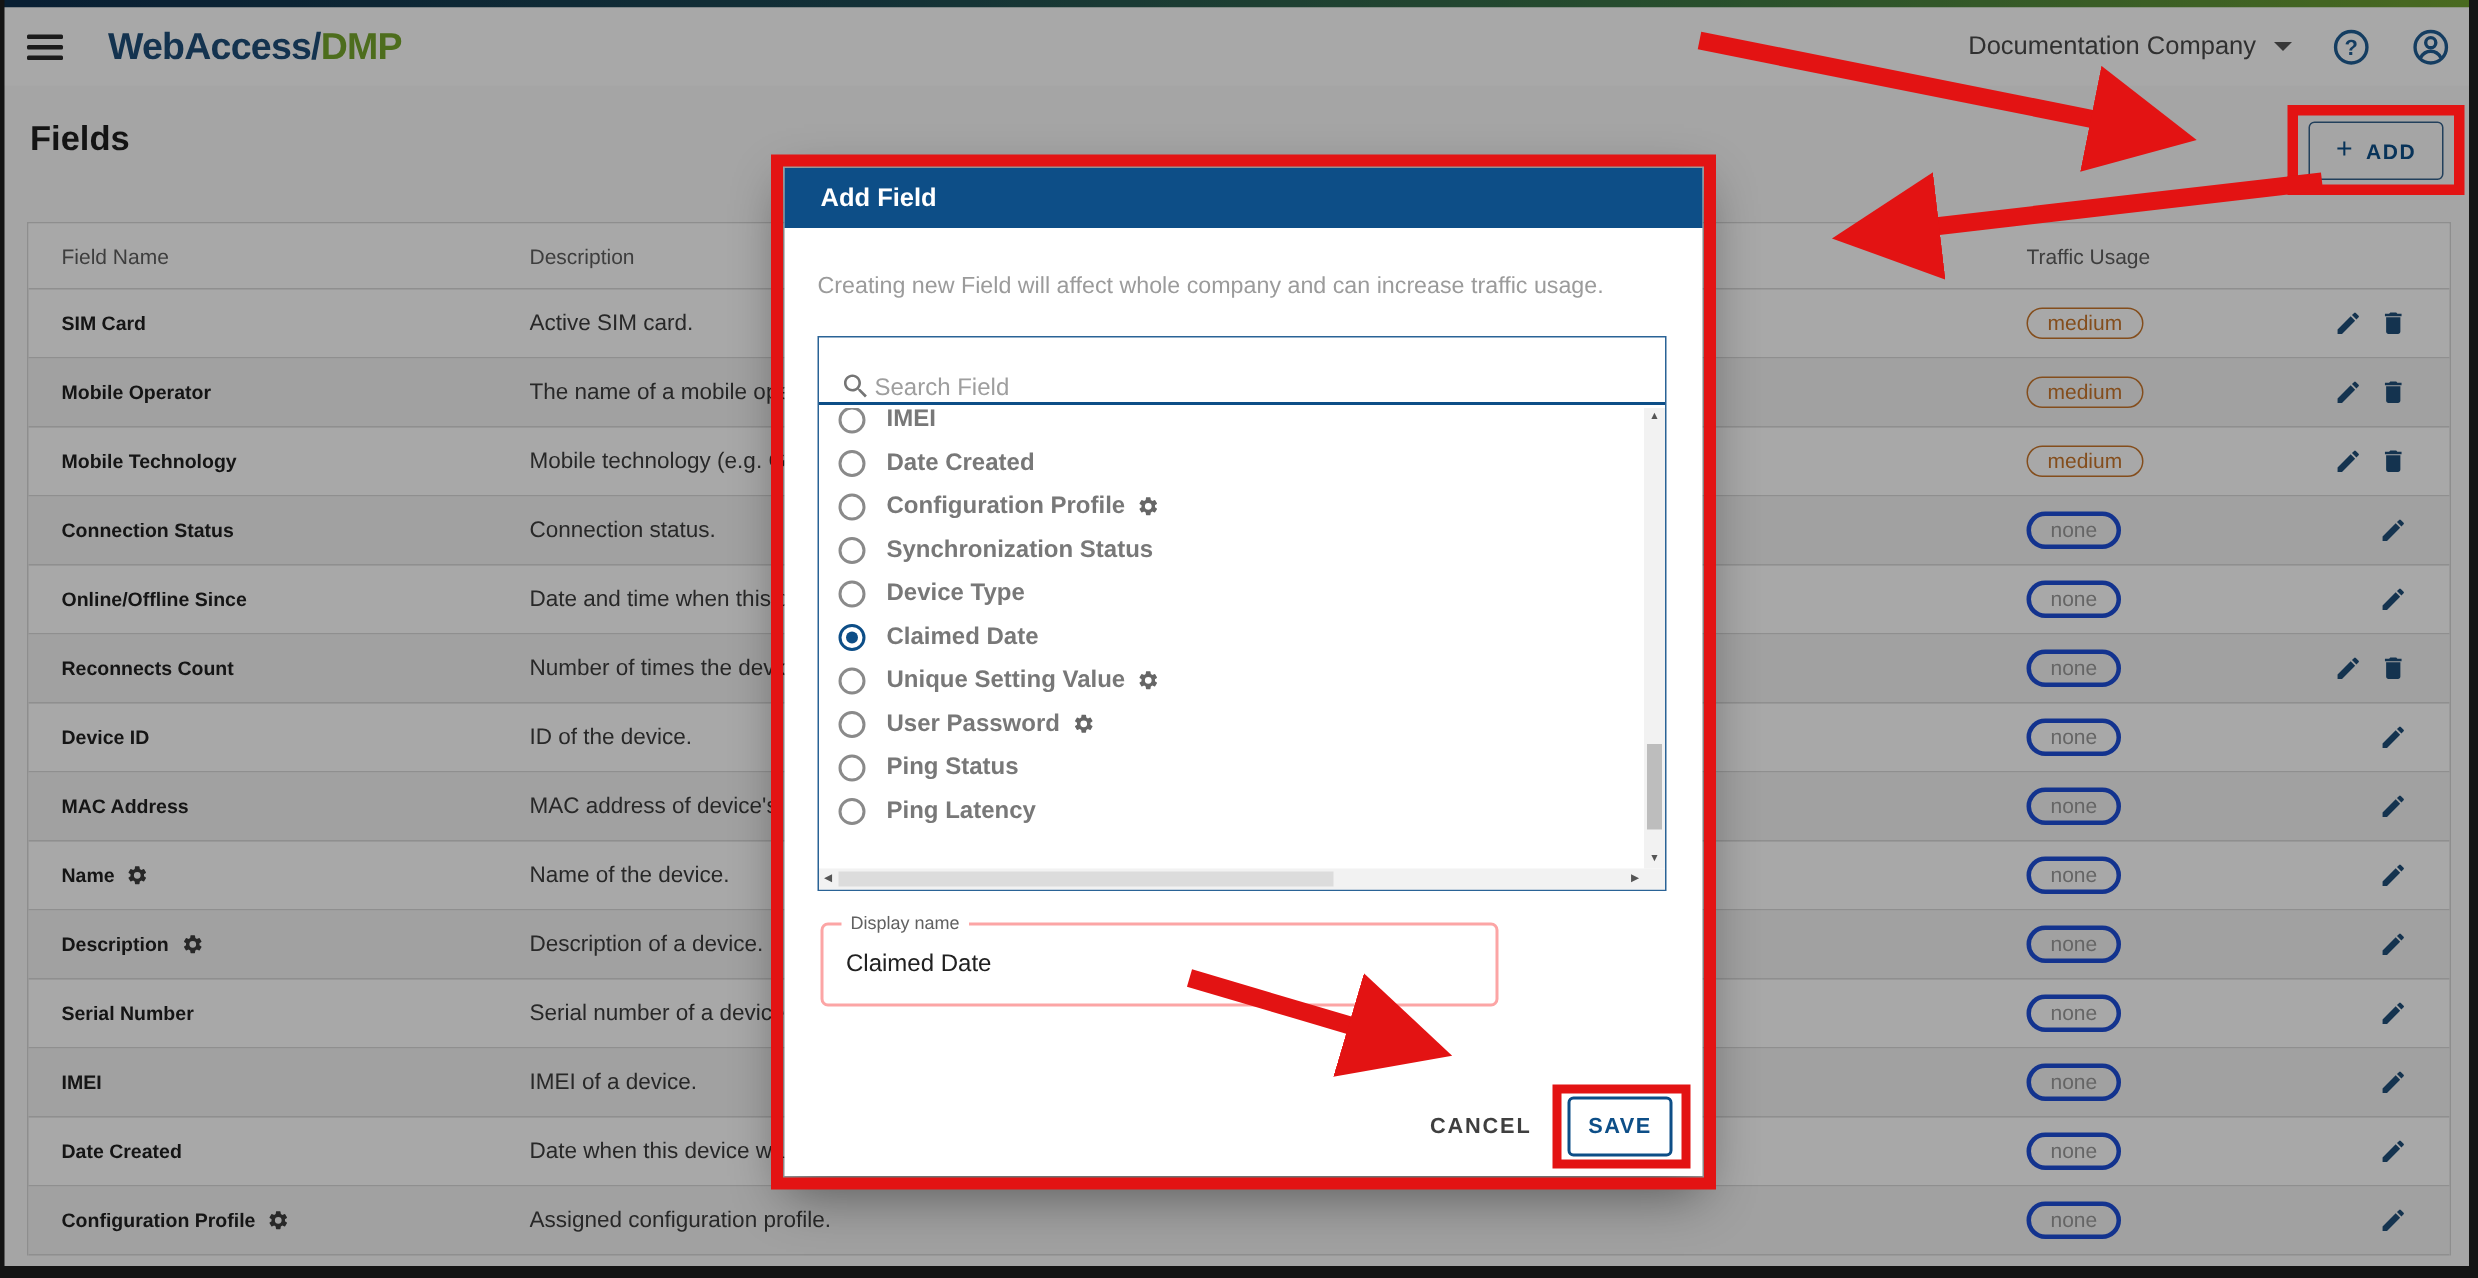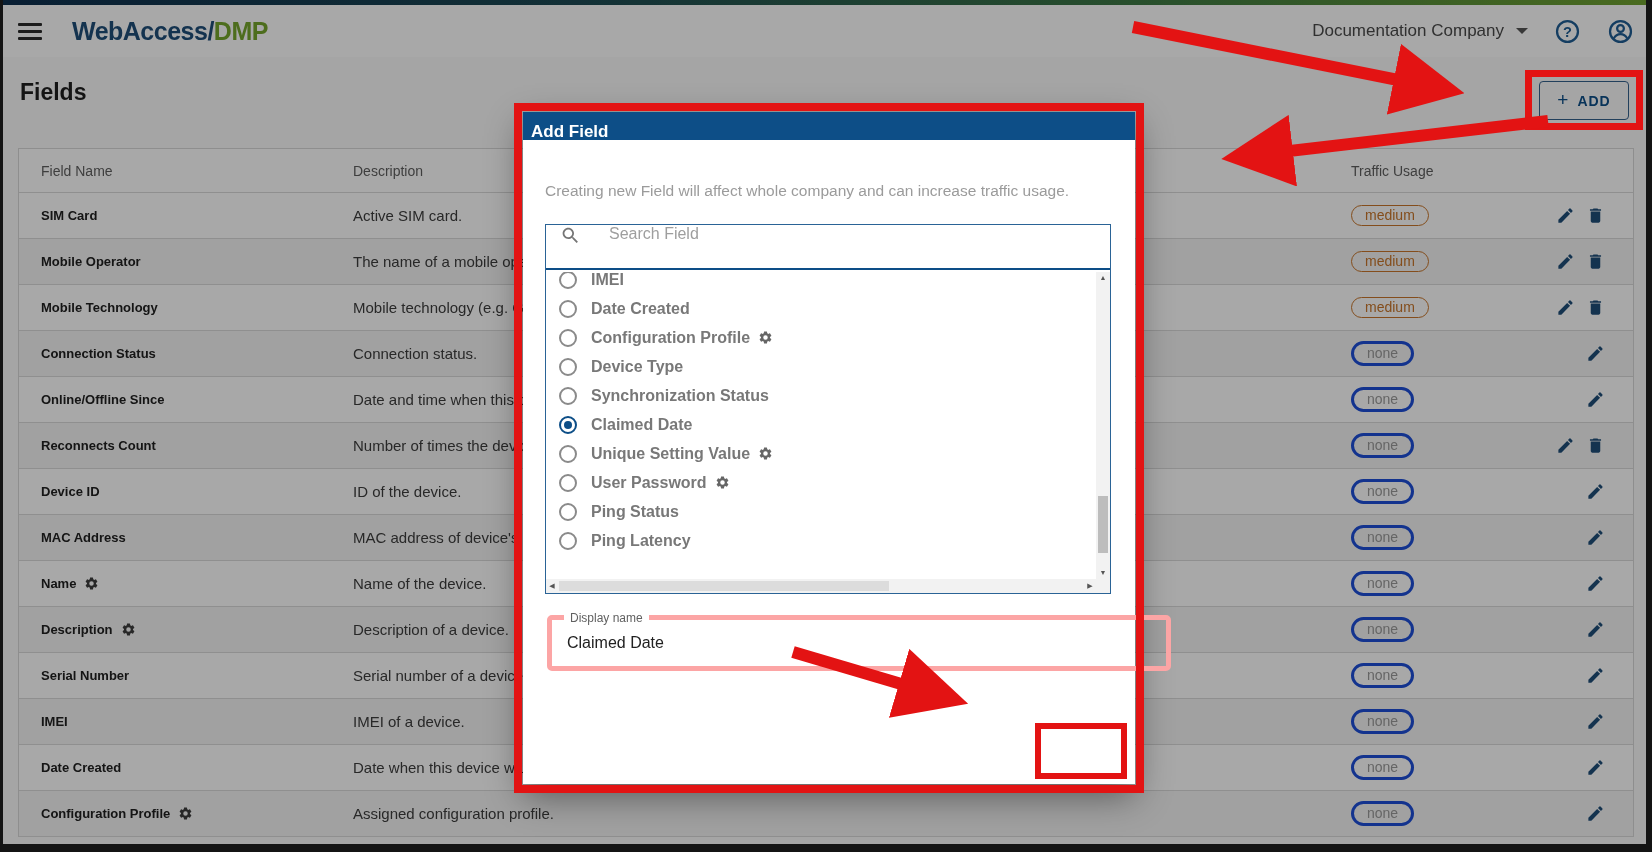--- a/index.html
+++ b/index.html
@@ -52,25 +52,25 @@
   .badge.none{color:var(--badge-gray);border:3px solid #1d4ed8;}
   .aicon{width:19px;height:19px;cursor:pointer;}
   .gear-sm{width:15px;height:15px;}
 
   
   .backdrop{position:absolute;inset:0;background:rgba(0,0,0,0.34);z-index:10;}
 
   
   .modal{position:absolute;left:523px;top:112px;width:612px;height:672px;background:#fff;z-index:20;
     box-shadow:0 12px 34px rgba(0,0,0,0.45);}
-  .modal-header{height:28px;background:var(--navy);color:#fff;font-size:17px;font-weight:700;
-    line-height:40px;padding-left:8px;}
+  .modal-header{height:40px;background:var(--navy);color:#fff;font-size:17px;font-weight:700;
+    line-height:40px;padding-left:24px;}
   .info{position:absolute;left:22px;top:70px;font-size:15.5px;color:#9b9b9b;}
   .picker{position:absolute;left:22px;top:112px;width:566px;height:370px;border:1px solid #2a6396;background:#fff;}
-  .searchbox{height:45px;border-bottom:2px solid var(--navy);display:flex;align-items:flex-start;gap:28px;padding:0 14px;}
+  .searchbox{height:45px;border-bottom:2px solid var(--navy);display:flex;align-items:flex-end;gap:2px;padding:0 14px;}
   .searchbox svg{width:21px;height:21px;flex:none;}
   .searchbox input{border:none;outline:none;flex:1;font-family:inherit;font-size:16px;color:#212121;}
   .searchbox input::placeholder{color:#9e9e9e;}
   .list{position:absolute;left:0;right:14px;top:47px;bottom:14px;overflow:hidden;padding-left:13px;}
   .opt{height:29px;display:flex;align-items:center;gap:14px;cursor:pointer;}
   .opt:first-child{margin-top:-7px;}
   .radio{width:18px;height:18px;border:2px solid #8a8a8a;border-radius:50%;flex:none;position:relative;}
   .opt.sel .radio{border-color:var(--navy);}
   .opt.sel .radio::after{content:"";position:absolute;left:3px;top:3px;width:8px;height:8px;border-radius:50%;background:var(--navy);}
   .olabel{font-size:16px;font-weight:700;color:#787878;display:flex;align-items:center;gap:8px;}
@@ -78,21 +78,21 @@
   .vscroll{position:absolute;top:47px;right:0;bottom:14px;width:14px;background:#f2f2f2;}
   .vthumb{position:absolute;left:2px;right:2px;top:224px;height:57px;background:#bdbdbd;}
   .sarrow{position:absolute;left:0;right:0;text-align:center;font-size:7px;color:#555;line-height:12px;}
   .sarrow.up{top:0;} .sarrow.down{bottom:0;}
   .hscroll{position:absolute;bottom:0;left:0;right:14px;height:14px;background:#f2f2f2;}
   .hthumb{position:absolute;top:2px;bottom:2px;left:13px;width:60%;background:#dcdcdc;}
   .harrow{position:absolute;top:0;bottom:0;width:12px;font-size:7px;color:#555;line-height:14px;text-align:center;}
   .harrow.left{left:0;} .harrow.right{right:0;}
   .corner{position:absolute;right:0;bottom:0;width:14px;height:14px;background:#f2f2f2;}
 
-  .display-name{position:absolute;left:24px;top:503px;width:624px;height:56px;border:5px solid #fca5a5;border-radius:5px;}
+  .display-name{position:absolute;left:24px;top:503px;width:452px;height:56px;border:2px solid #fca5a5;border-radius:5px;}
   .display-name .notch{position:absolute;top:-9px;left:12px;background:#fff;padding:0 6px;font-size:12px;color:#616161;}
   .display-name input{width:100%;height:100%;border:none;outline:none;background:transparent;
     font-family:inherit;font-size:16px;color:#212121;padding:0 15px;}
   .actions{position:absolute;top:619px;right:20px;display:flex;align-items:center;gap:24px;}
   .cancel{background:none;border:none;font-family:inherit;font-size:14.5px;font-weight:700;
     letter-spacing:1.2px;color:#3f3f3f;cursor:pointer;}
   .save{width:70px;height:40px;background:#fff;border:2px solid var(--navy);border-radius:4px;
     font-family:inherit;font-size:14.5px;font-weight:700;letter-spacing:1px;color:var(--navy);cursor:pointer;}
   .redbox{position:absolute;z-index:30;pointer-events:none;border-style:solid;border-color:var(--red);}
   .add-red{left:1525px;top:70px;width:118px;height:60px;border-width:7px;}
@@ -377,27 +377,27 @@
             <span class="olabel">
               <span>Configuration Profile</span>
               <svg class="gear-sm" viewBox="0 0 24 24" fill="#666">
                 <path d="M19.14 12.94c.04-.3.06-.61.06-.94 0-.32-.02-.64-.07-.94l2.03-1.58a.49.49 0 0 0 .12-.61l-1.92-3.32a.49.49 0 0 0-.59-.22l-2.39.96c-.5-.38-1.03-.7-1.62-.94l-.36-2.54a.48.48 0 0 0-.48-.41h-3.84c-.24 0-.43.17-.47.41l-.36 2.54c-.59.24-1.13.57-1.62.94l-2.39-.96a.49.49 0 0 0-.59.22L2.74 8.87c-.12.21-.08.47.12.61l2.03 1.58c-.05.3-.09.63-.09.94s.02.64.07.94l-2.03 1.58a.49.49 0 0 0-.12.61l1.92 3.32c.12.22.37.29.59.22l2.39-.96c.5.38 1.03.7 1.62.94l.36 2.54c.05.24.24.41.48.41h3.84c.24 0 .44-.17.47-.41l.36-2.54c.59-.24 1.13-.56 1.62-.94l2.39.96c.22.08.47 0 .59-.22l1.92-3.32a.49.49 0 0 0-.12-.61l-2.01-1.58zM12 15.6A3.6 3.6 0 1 1 12 8.4a3.6 3.6 0 0 1 0 7.2z"></path>
               </svg>
             </span>
           </div>
           <div class="opt">
             <span class="radio"></span>
             <span class="olabel">
+              <span>Synchronization Status</span>
+            </span>
+          </div>
+          <div class="opt">
+            <span class="radio"></span>
+            <span class="olabel">
               <span>Device Type</span>
-            </span>
-          </div>
-          <div class="opt">
-            <span class="radio"></span>
-            <span class="olabel">
-              <span>Synchronization Status</span>
             </span>
           </div>
           <div class="opt sel">
             <span class="radio"></span>
             <span class="olabel">
               <span>Claimed Date</span>
             </span>
           </div>
           <div class="opt">
             <span class="radio"></span>
@@ -441,20 +441,24 @@
         <div class="harrow right">▶</div>
       </div>
       <div class="corner"></div>
     </div>
 
     <div class="display-name">
       <span class="notch">Display name</span>
       <input value="Claimed Date" style="">
     </div>
 
+    <div class="actions">
+      <button class="cancel">CANCEL</button>
+      <button class="save">SAVE</button>
+    </div>
   </div>
 
   <div class="redbox add-red"></div>
   <div class="redbox modal-red"></div>
   <div class="redbox save-red"></div>
   <svg class="arrows" viewBox="0 0 1652 852">
     <defs>
       <marker id="ah" markerWidth="6" markerHeight="6" refX="4.6" refY="3" orient="auto">
         <path d="M0,0 L6,3 L0,6 Z" fill="#e31313"></path>
       </marker>

